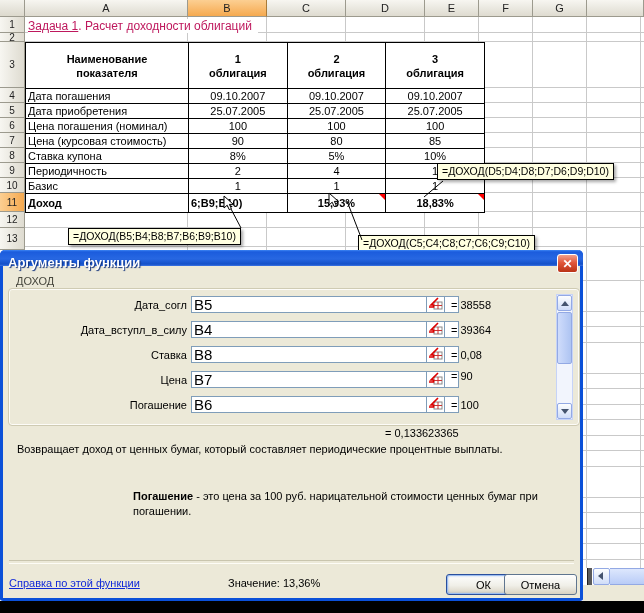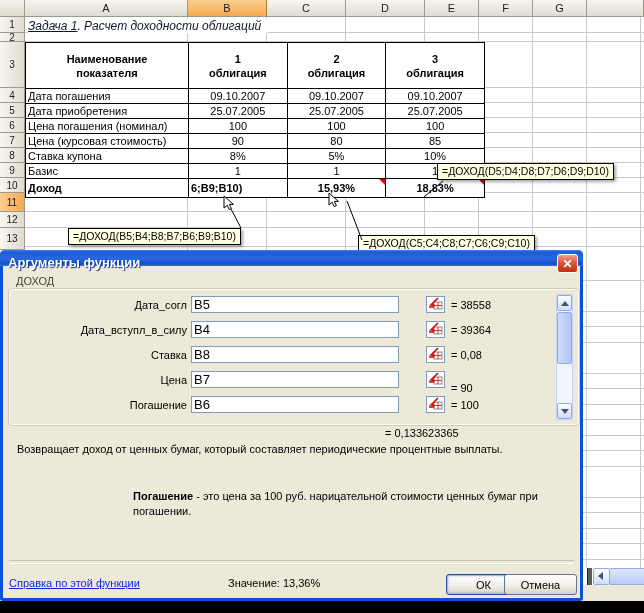--- a/index.html
+++ b/index.html
@@ -9,21 +9,21 @@
   
   .corner-cell{position:absolute;left:0;top:0;width:25px;height:17px;background:linear-gradient(#f3f2ec,#dcd9cd);border-right:1px solid #9c9a8e;border-bottom:1px solid #9c9a8e;box-sizing:border-box;}
   .colhead{position:absolute;top:0;height:17px;box-sizing:border-box;background:linear-gradient(#f7f6f1,#dedbd0);border-right:1px solid #9c9a8e;border-bottom:1px solid #9c9a8e;font-size:11px;color:#222;text-align:center;line-height:16px;}
   .colhead.active{background:linear-gradient(#fccf92,#f5a94f);border-right:1px solid #a97b38;}
   .rowhead{position:absolute;left:0;width:25px;box-sizing:border-box;background:linear-gradient(90deg,#f7f6f1,#dedbd0);border-right:1px solid #9c9a8e;border-bottom:1px solid #9c9a8e;font-size:10px;color:#222;text-align:center;display:flex;align-items:center;justify-content:center;}
   .rowhead.active{background:linear-gradient(90deg,#fccf92,#f5a94f);}
   .vline{position:absolute;width:1px;background:#c9c9c9;}
   .hline{position:absolute;height:1px;background:#c9c9c9;}
   .right-strip{position:absolute;left:583px;top:250px;width:61px;height:318px;background:repeating-linear-gradient(180deg,#fff 0px,#fff 14.5px,#c9c9c9 14.5px,#c9c9c9 15.5px);}
 
-  .sheet-title{position:absolute;left:28px;top:19px;font-size:12px;color:#0f172a;background:#fff;white-space:nowrap;padding-right:6px;font-style:italic;}
+  .sheet-title{position:absolute;left:28px;top:19px;font-size:12px;color:#be185d;background:#fff;white-space:nowrap;padding-right:6px;}
   .sheet-title .lead{text-decoration:underline;}
 
   
   table.calc{position:absolute;left:25px;top:42px;border-collapse:collapse;table-layout:fixed;background:#fff;}
   table.calc td{border:1px solid #000;font-size:11px;color:#000;padding:0 20px;overflow:hidden;white-space:nowrap;box-sizing:border-box;}
   table.calc td.lbl{text-align:left;padding-left:2px;}
   table.calc td.val{text-align:center;}
   table.calc tr.hdr td{font-weight:bold;text-align:center;white-space:pre-line;line-height:14px;vertical-align:middle;}
   table.calc tr.result td{font-weight:bold;position:relative;}
   .note-tri{position:absolute;right:0;top:0;width:0;height:0;border-left:6px solid transparent;border-top:6px solid #f00;}
@@ -32,21 +32,21 @@
   .tip{position:absolute;background:#ffffe1;border:1px solid #000;box-shadow:2px 2px 3px rgba(0,0,0,.35);font-size:10.5px;color:#000;padding:1px 4px 2px 4px;white-space:nowrap;z-index:4;}
 
   
   .dialog{position:absolute;left:0;top:250px;width:583px;height:351px;box-sizing:border-box;background:#ece9d8;border:3px solid #0b50d8;border-top:none;border-radius:5px 5px 3px 3px;z-index:6;}
   .titlebar{position:absolute;left:-3px;top:0;width:583px;height:16px;border-radius:5px 5px 0 0;background:linear-gradient(180deg,#3d85f3 0%,#1b5cdd 12%,#2767e2 55%,#1450c8 88%,#3b74e4 100%);box-sizing:border-box;}
   .titlebar .cap{position:absolute;left:8px;top:5px;color:#fff;font-weight:bold;font-size:13px;text-shadow:1px 1px 1px #10307a;}
   .close-btn{position:absolute;right:5px;top:4px;width:21px;height:19px;border:1px solid #fff;border-radius:3px;background:linear-gradient(#f1a08c,#e1573b 45%,#ba3316);color:#fff;font-size:12px;font-weight:bold;text-align:center;line-height:18px;box-sizing:border-box;}
   .groupbox{position:absolute;left:5px;top:38px;width:570px;height:136px;border:1px solid #cfcbb3;border-radius:4px;box-shadow:inset 0 0 0 1px #fdfcf8;}
   .grouplabel{position:absolute;left:10px;top:25px;font-size:11px;color:#46463c;background:#ece9d8;padding:0 3px;}
   .frow-label{position:absolute;width:178px;text-align:right;font-size:11px;color:#000;}
-  .frow-input{position:absolute;width:208px;height:17px;border:1px solid #7f9db9;background:#fff;font-size:13px;font-family:"Liberation Sans",sans-serif;padding:0 2px;box-sizing:border-box;}
+  .frow-input{position:absolute;width:268px;height:17px;border:1px solid #7f9db9;background:#fff;font-size:15px;font-family:"Liberation Sans",sans-serif;padding:0 2px;box-sizing:border-box;}
   .range-btn{position:absolute;width:19px;height:17px;border:1px solid #7f9db9;background:#fff;box-sizing:border-box;padding:0;}
   .frow-eq{position:absolute;font-size:11px;color:#000;white-space:nowrap;}
   .vscroll{position:absolute;left:553px;top:44px;width:17px;height:126px;background:#f2f5fd;border:1px solid #c6d3f7;box-sizing:border-box;}
   .vs-btn{position:absolute;left:0;width:15px;height:16px;background:linear-gradient(#fdfefe,#cfdcf8);border:1px solid #93a9e4;border-radius:2px;box-sizing:border-box;}
   .vs-thumb{position:absolute;left:0;top:17px;width:15px;height:52px;background:linear-gradient(90deg,#cfdcfb,#aec4f2);border:1px solid #93a9e4;border-radius:2px;box-sizing:border-box;}
   .tri-up{position:absolute;left:3px;top:5px;width:0;height:0;border-left:4px solid transparent;border-right:4px solid transparent;border-bottom:5px solid #44536e;}
   .tri-down{position:absolute;left:3px;top:5px;width:0;height:0;border-left:4px solid transparent;border-right:4px solid transparent;border-top:5px solid #44536e;}
   .dlg-text{position:absolute;font-size:11px;color:#000;}
   .separator{position:absolute;height:2px;border-top:1px solid #c9c5ae;border-bottom:1px solid #fdfcf6;}
   .help-link{position:absolute;font-size:11px;color:#1028d8;text-decoration:underline;cursor:pointer;}
@@ -159,20 +159,26 @@
       <td class="val">80</td>
       <td class="val">85</td>
     </tr>
     <tr style="height:15px;">
       <td class="lbl">Ставка купона</td>
       <td class="val">8%</td>
       <td class="val">5%</td>
       <td class="val">10%</td>
     </tr>
     <tr style="height:15px;">
+      <td class="lbl">Периодичность</td>
+      <td class="val">2</td>
+      <td class="val">4</td>
+      <td class="val">1</td>
+    </tr>
+    <tr style="height:15px;">
       <td class="lbl">Базис</td>
       <td class="val">1</td>
       <td class="val">1</td>
       <td class="val">1</td>
     </tr>
     <tr class="result" style="height:19px;">
       <td class="lbl">Доход</td>
       <td class="lbl">6;B9;B10)</td>
       <td class="val"><span>15,93%</span><span class="note-tri"></span></td>
       <td class="val"><span>18,83%</span><span class="note-tri"></span></td>
@@ -244,21 +250,21 @@
     <label class="frow-label" style="left:6px;top:124px;">Цена</label>
     <input class="frow-input" style="left: 188px; top: 121px;" value="B7">
     <button class="range-btn" style="left:423px;top:121px;">
       <svg width="15" height="13" viewBox="0 0 15 13">
           <rect x="6" y="5" width="8" height="7" fill="#fff" stroke="#888"></rect>
           <line x1="6" y1="8.5" x2="14" y2="8.5" stroke="#c33"></line>
           <line x1="10" y1="5" x2="10" y2="12" stroke="#c33"></line>
           <path d="M10 1 L3 8 L5.5 8 L5.5 10 L1 10" fill="none" stroke="#d00" stroke-width="1.6"></path>
         </svg>
     </button>
-    <span class="frow-eq" style="left:448px;top:132px;">=  90</span>
+    <span class="frow-eq" style="left:448px;top:120px;">=  90</span>
 
     <label class="frow-label" style="left:6px;top:149px;">Погашение</label>
     <input class="frow-input" style="left: 188px; top: 146px;" value="B6">
     <button class="range-btn" style="left:423px;top:146px;">
       <svg width="15" height="13" viewBox="0 0 15 13">
           <rect x="6" y="5" width="8" height="7" fill="#fff" stroke="#888"></rect>
           <line x1="6" y1="8.5" x2="14" y2="8.5" stroke="#c33"></line>
           <line x1="10" y1="5" x2="10" y2="12" stroke="#c33"></line>
           <path d="M10 1 L3 8 L5.5 8 L5.5 10 L1 10" fill="none" stroke="#d00" stroke-width="1.6"></path>
         </svg>

